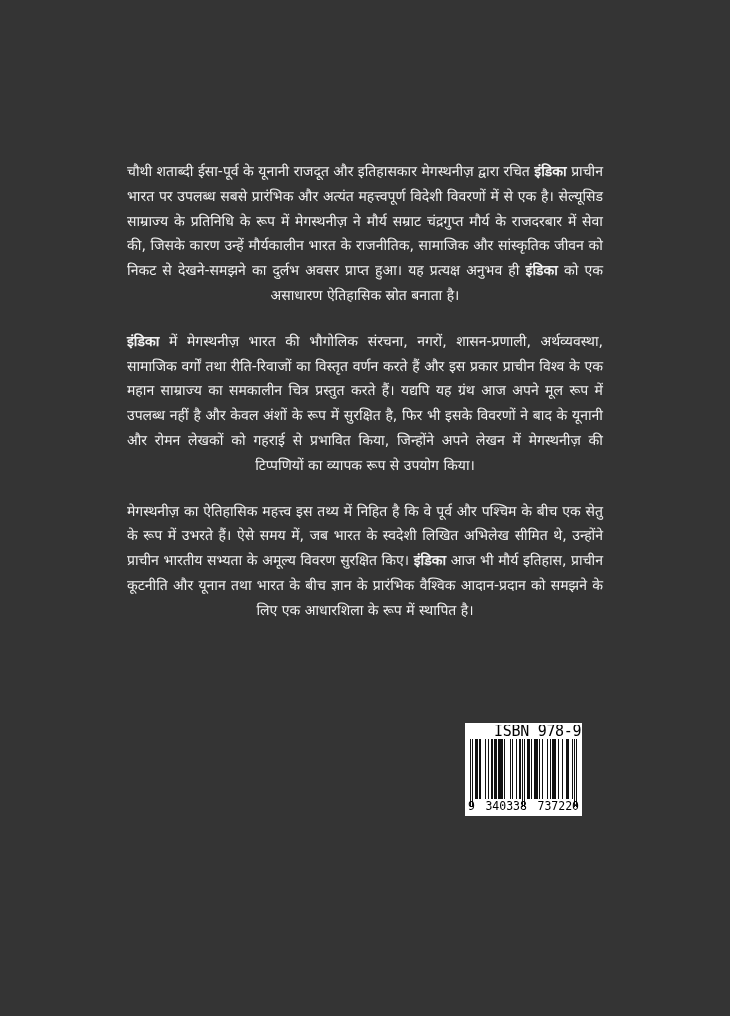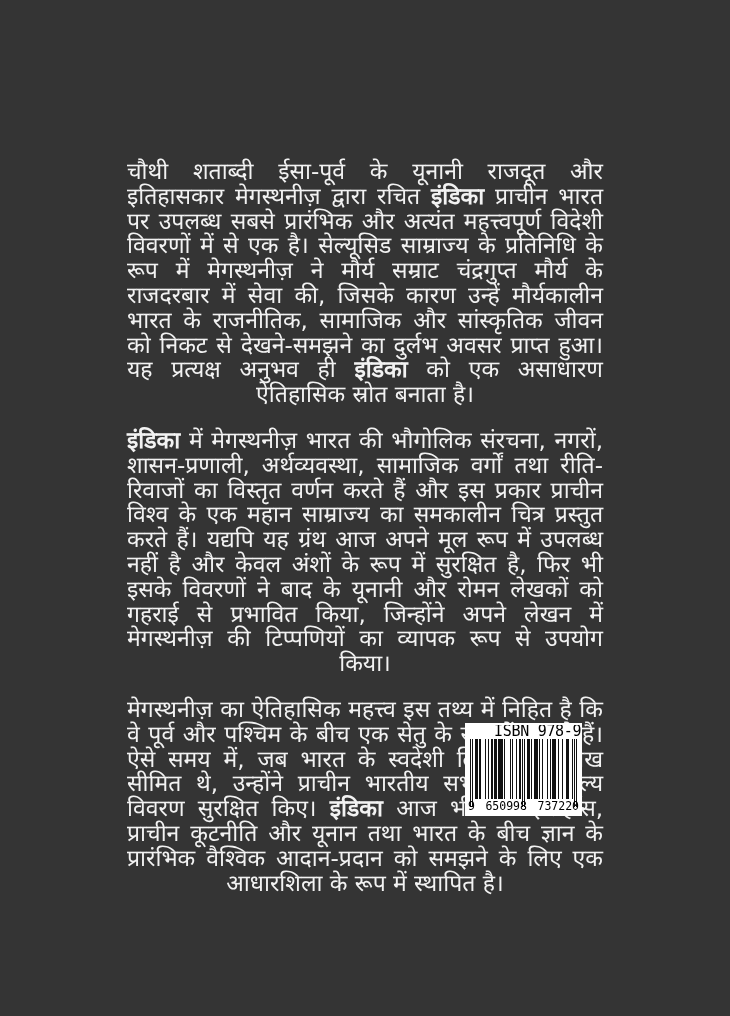--- a/index.html
+++ b/index.html
@@ -19,21 +19,21 @@
     height: 1016px;
     background: #343434;
   }
   
   .synopsis {
     position: absolute;
     left: 127px;
     top: 159px;
     width: 476px;
     color: #f2f2f2;
-    font-size: 23px;
+    font-size: 14px;
     line-height: 24.8px;
   }
   .synopsis p {
     margin: 0 0 21px 0;
     text-align: justify;
     text-align-last: center;
     -moz-text-align-last: center;
   }
   .synopsis p:last-child { margin-bottom: 0; }
   .synopsis b { font-weight: bold; }
@@ -132,18 +132,18 @@
         <rect x="91.53" y="0" width="1.13" height="60" fill="#111111"></rect>
         <rect x="96.05" y="0" width="1.13" height="60" fill="#111111"></rect>
         <rect x="97.18" y="0" width="1.13" height="60" fill="#111111"></rect>
         <rect x="98.31" y="0" width="1.13" height="60" fill="#111111"></rect>
         <rect x="101.70" y="0" width="1.13" height="60" fill="#111111"></rect>
         <rect x="103.96" y="0" width="1.13" height="68" fill="#111111"></rect>
         <rect x="106.22" y="0" width="1.13" height="68" fill="#111111"></rect>
       </svg>
     <div class="digits-row">
       <span>9</span>
-      <span>650998</span>
+      <span>340338</span>
       <span>737220</span>
     </div>
   </div>
 
 </div>
 
 </body></html>

